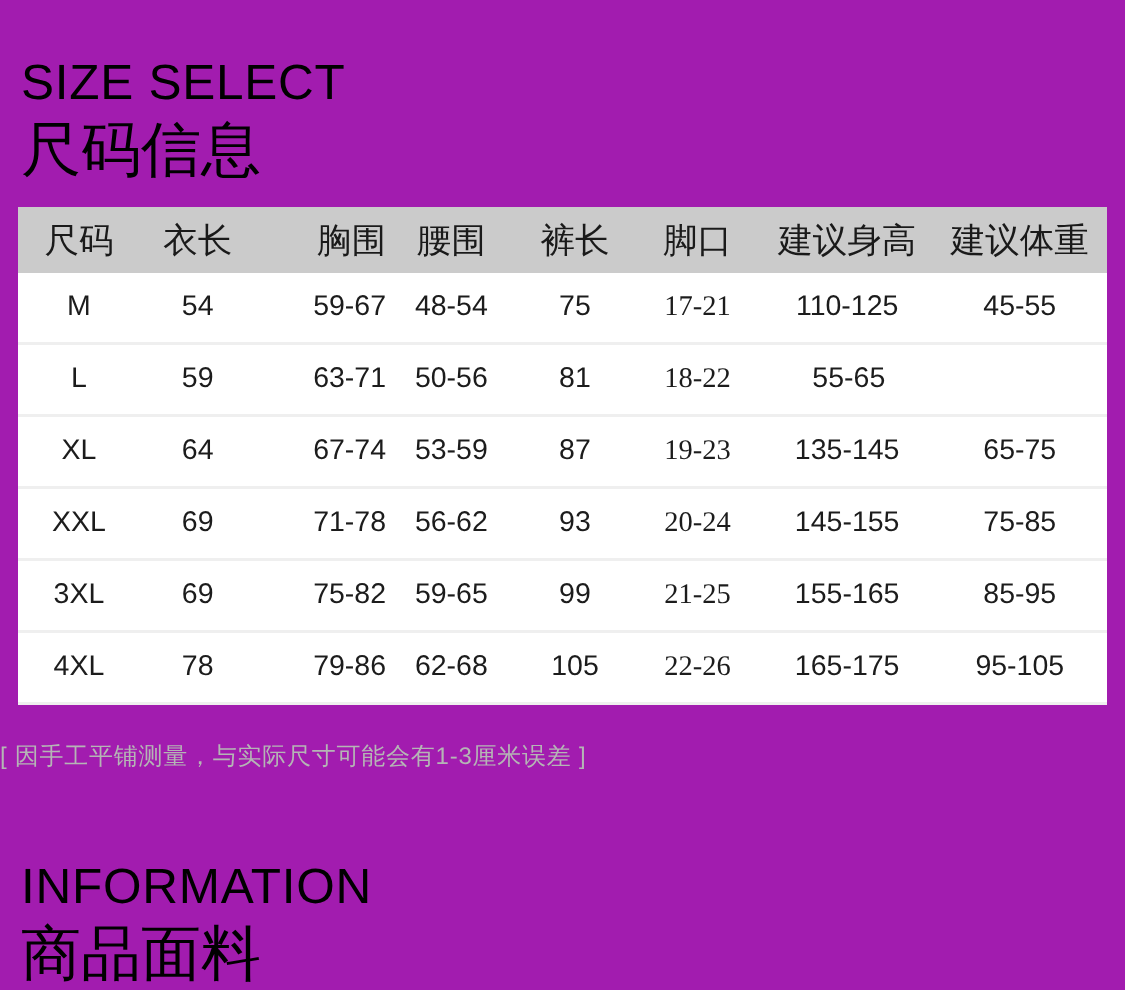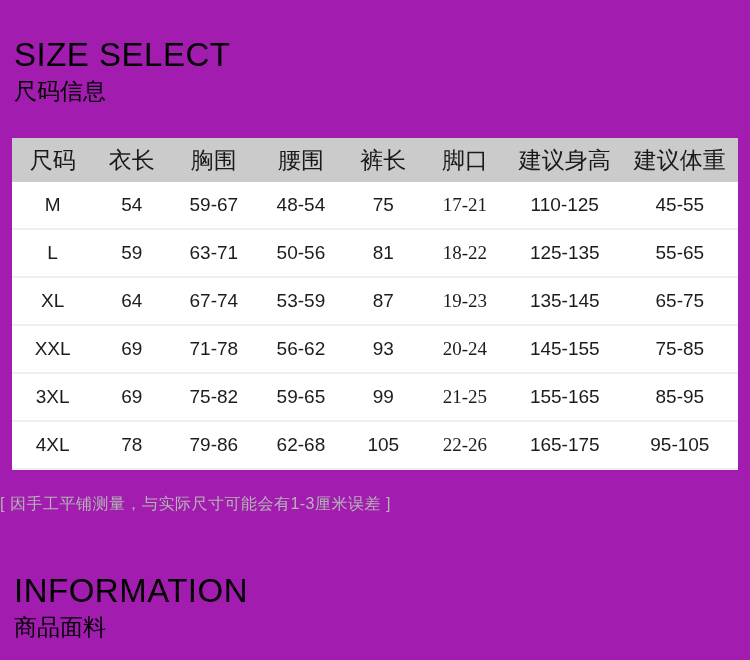--- a/index.html
+++ b/index.html
@@ -22,21 +22,21 @@
     left: 14px;
   }
   .section-title .en {
     font-size: 33px;
     font-weight: 500;
     letter-spacing: 0.5px;
     color: #000;
     line-height: 1.0;
   }
   .section-title .zh {
-    font-size: 23px;
+    font-size: 40px;
     font-weight: 500;
     color: #000;
     line-height: 1.0;
     margin-top: 9px;
   }
   .size-title { top: 38px; }
   .info-title { top: 574px; }
 
   
   .size-table {
@@ -62,21 +62,21 @@
     border-bottom: 2px solid #efefef;
     box-sizing: border-box;
     background: #ffffff;
   }
   .tcell {
     text-align: center;
     white-space: nowrap;
   }
   .col0 { width: 11.2%; }
   .col1 { width: 10.6%; }
-  .col2 { width: 12.0%; }
+  .col2 { width: 12.0%; text-align: right; }
   .col3 { width: 12.0%; }
   .col4 { width: 10.7%; }
   .col5 { width: 11.8%; font-family: Liberation Serif, serif; }
   .col6 { width: 15.7%; }
   .col7 { width: 16.0%; }
 
   
   .footnote {
     position: absolute;
     left: 0;
@@ -119,21 +119,20 @@
           <div class="tcell col6">110-125</div>
           <div class="tcell col7">45-55</div>
         </div>
         <div class="trow">
           <div class="tcell col0">L</div>
           <div class="tcell col1">59</div>
           <div class="tcell col2">63-71</div>
           <div class="tcell col3">50-56</div>
           <div class="tcell col4">81</div>
           <div class="tcell col5">18-22</div>
-          <div class="tcell col6">125-135</div>
           <div class="tcell col7">55-65</div>
         </div>
         <div class="trow">
           <div class="tcell col0">XL</div>
           <div class="tcell col1">64</div>
           <div class="tcell col2">67-74</div>
           <div class="tcell col3">53-59</div>
           <div class="tcell col4">87</div>
           <div class="tcell col5">19-23</div>
           <div class="tcell col6">135-145</div>

